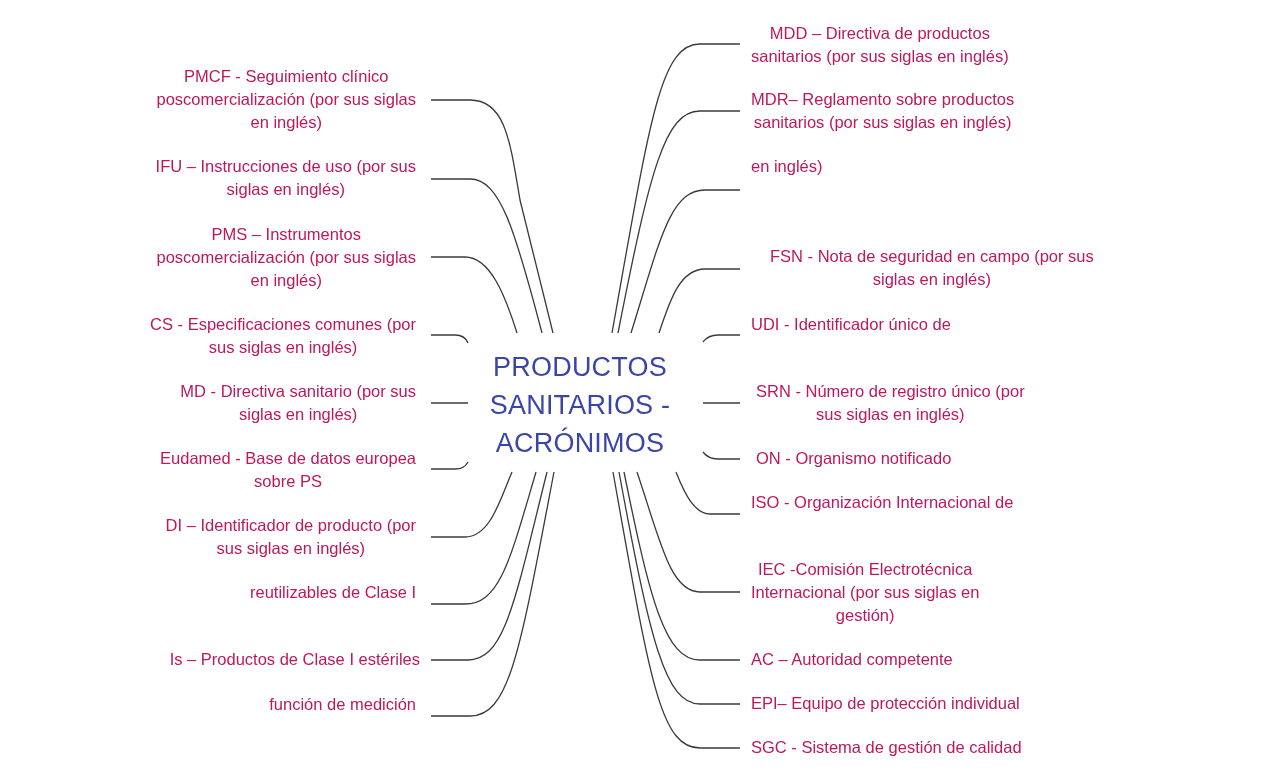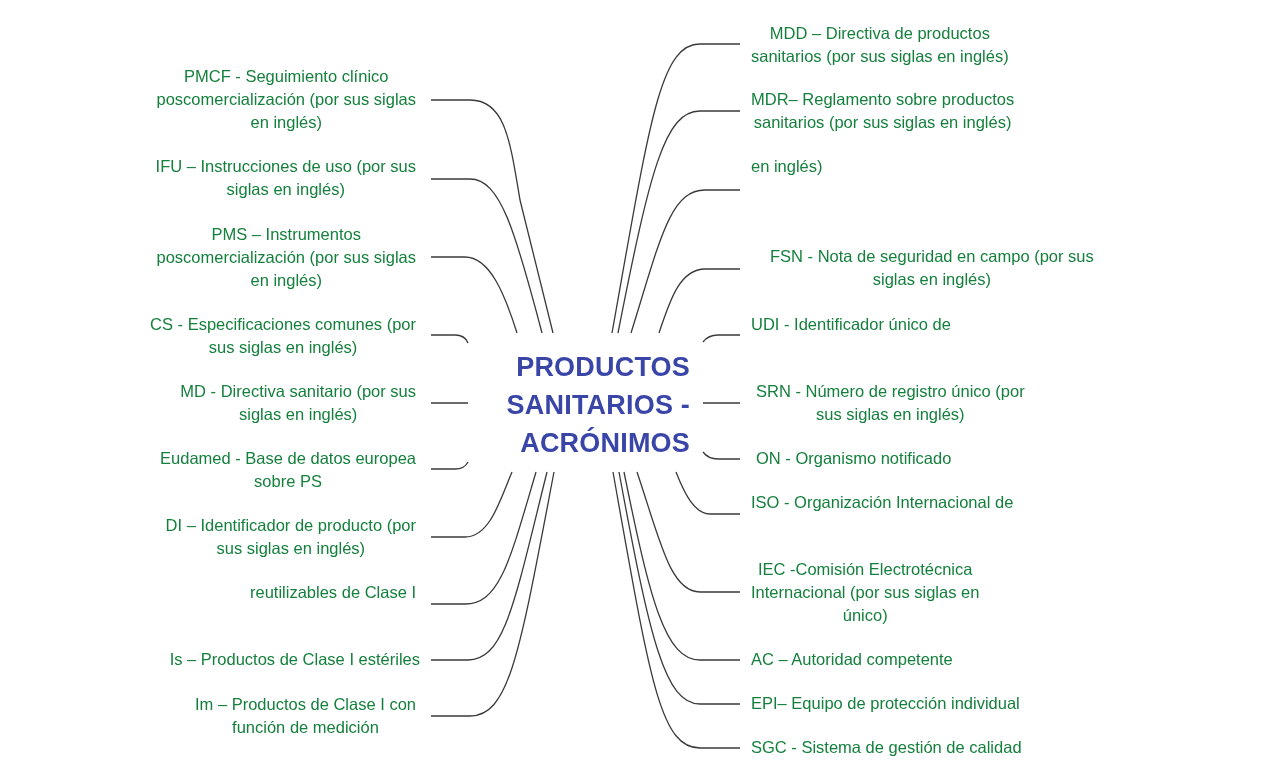--- a/index.html
+++ b/index.html
@@ -5,27 +5,27 @@
     html, body { margin: 0; padding: 0; background: #ffffff; }
     body {
       width: 1263px; height: 782px; position: relative; overflow: hidden;
       font-family: "Liberation Sans", "DejaVu Sans", sans-serif;
       color: #1a1a1a;
     }
     #connectors { position: absolute; left: 0; top: 0; width: 1263px; height: 782px; }
     #connectors path { fill: none; stroke: #3a3a3a; stroke-width: 1.3; }
     .center-node {
       position: absolute; left: 470px; top: 345px; width: 220px; height: 120px;
-      display: flex; flex-direction: column; align-items: flex-end; justify-content: center;
-      text-align: center; font-weight: bold; font-size: 27px; line-height: 38px;
+      display: flex; flex-direction: column; align-items: center; justify-content: center;
+      text-align: center; font-weight: normal; font-size: 27px; line-height: 38px;
       color: #3a45a8; letter-spacing: 0.2px;
     }
     .label {
       position: absolute; font-size: 16.5px; line-height: 23px; text-align: center;
-      color: #15803d; white-space: nowrap;
+      color: #be185d; white-space: nowrap;
     }
     .label span { display: block; }
     .left { right: 847px; }   
     .right { left: 751px; }
   </style>
 </head>
 <body>
 
 <svg id="connectors" viewBox="0 0 1263 782" xmlns="http://www.w3.org/2000/svg">
 
@@ -92,21 +92,20 @@
   <span>DI – Identificador de producto (por</span>
   <span>sus siglas en inglés)</span>
 </div>
 <div class="label left" style="top:581px">
   <span>reutilizables de Clase I</span>
 </div>
 <div class="label left" style="top:648px; right:843px">
   <span>Is – Productos de Clase I estériles</span>
 </div>
 <div class="label left" style="top:693px">
-  <span>Im – Productos de Clase I con</span>
   <span>función de medición</span>
 </div>
 
 <div class="label right" style="top:22px">
   <span>MDD – Directiva de productos</span>
   <span>sanitarios (por sus siglas en inglés)</span>
 </div>
 <div class="label right" style="top:88px">
   <span>MDR– Reglamento sobre productos</span>
   <span>sanitarios (por sus siglas en inglés)</span>
@@ -127,21 +126,21 @@
 </div>
 <div class="label right" style="top:447px; left:756px">
   <span>ON - Organismo notificado</span>
 </div>
 <div class="label right" style="top:491px">
   <span>ISO - Organización Internacional de</span>
 </div>
 <div class="label right" style="top:558px">
   <span>IEC -Comisión Electrotécnica</span>
   <span>Internacional (por sus siglas en</span>
-  <span>único)</span>
+  <span>gestión)</span>
 </div>
 <div class="label right" style="top:648px">
   <span>AC – Autoridad competente</span>
 </div>
 <div class="label right" style="top:692px">
   <span>EPI– Equipo de protección individual</span>
 </div>
 <div class="label right" style="top:736px">
   <span>SGC - Sistema de gestión de calidad</span>
 </div>

